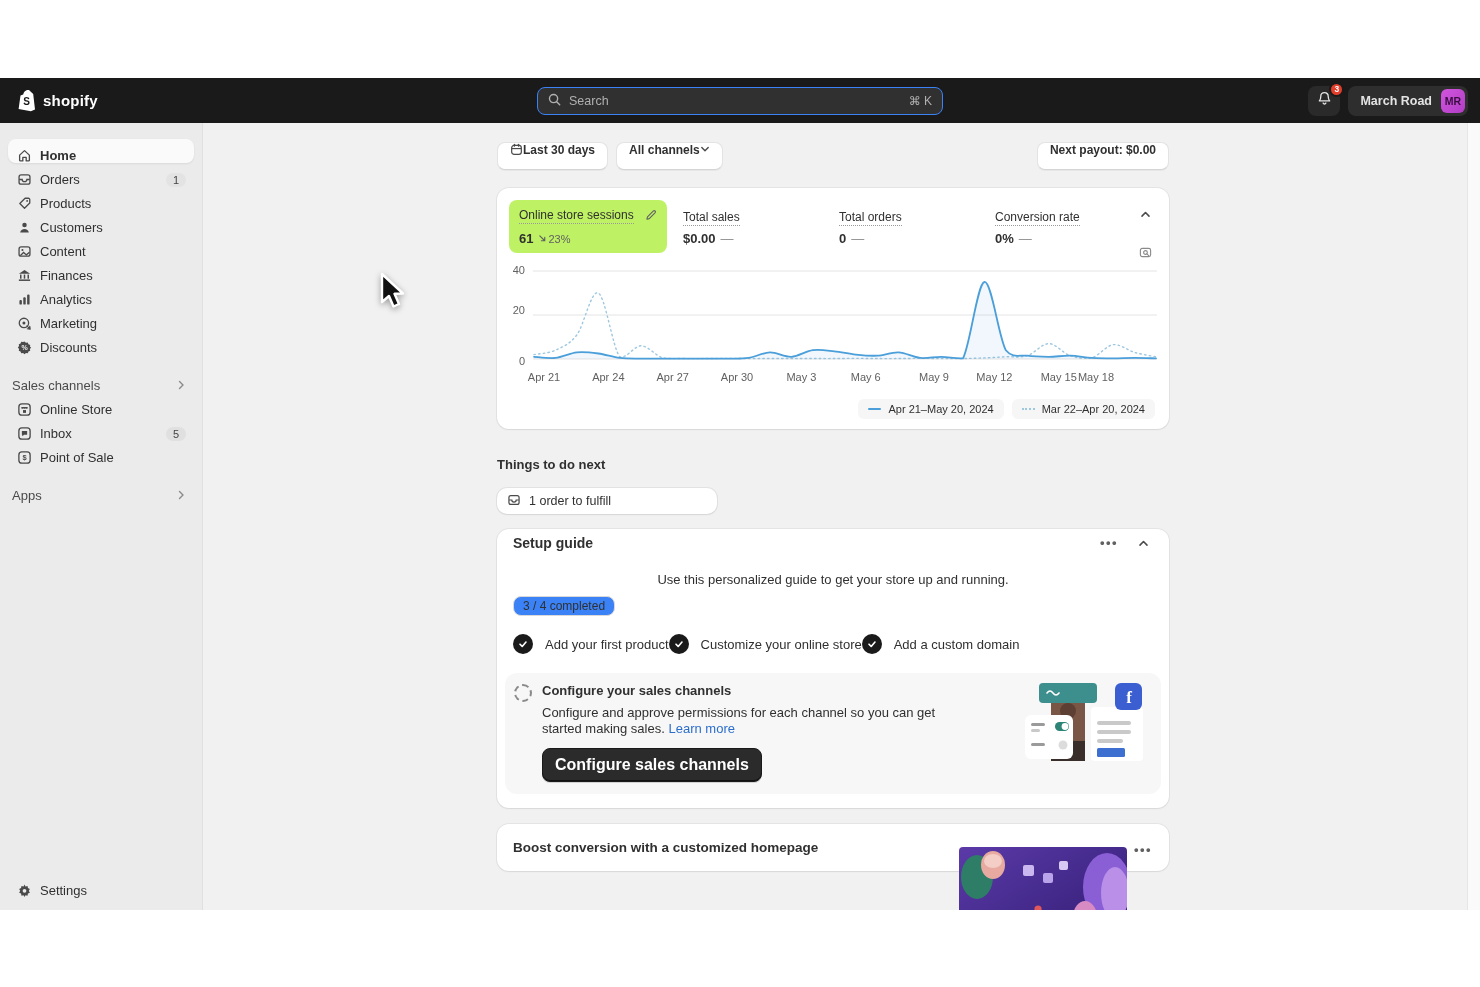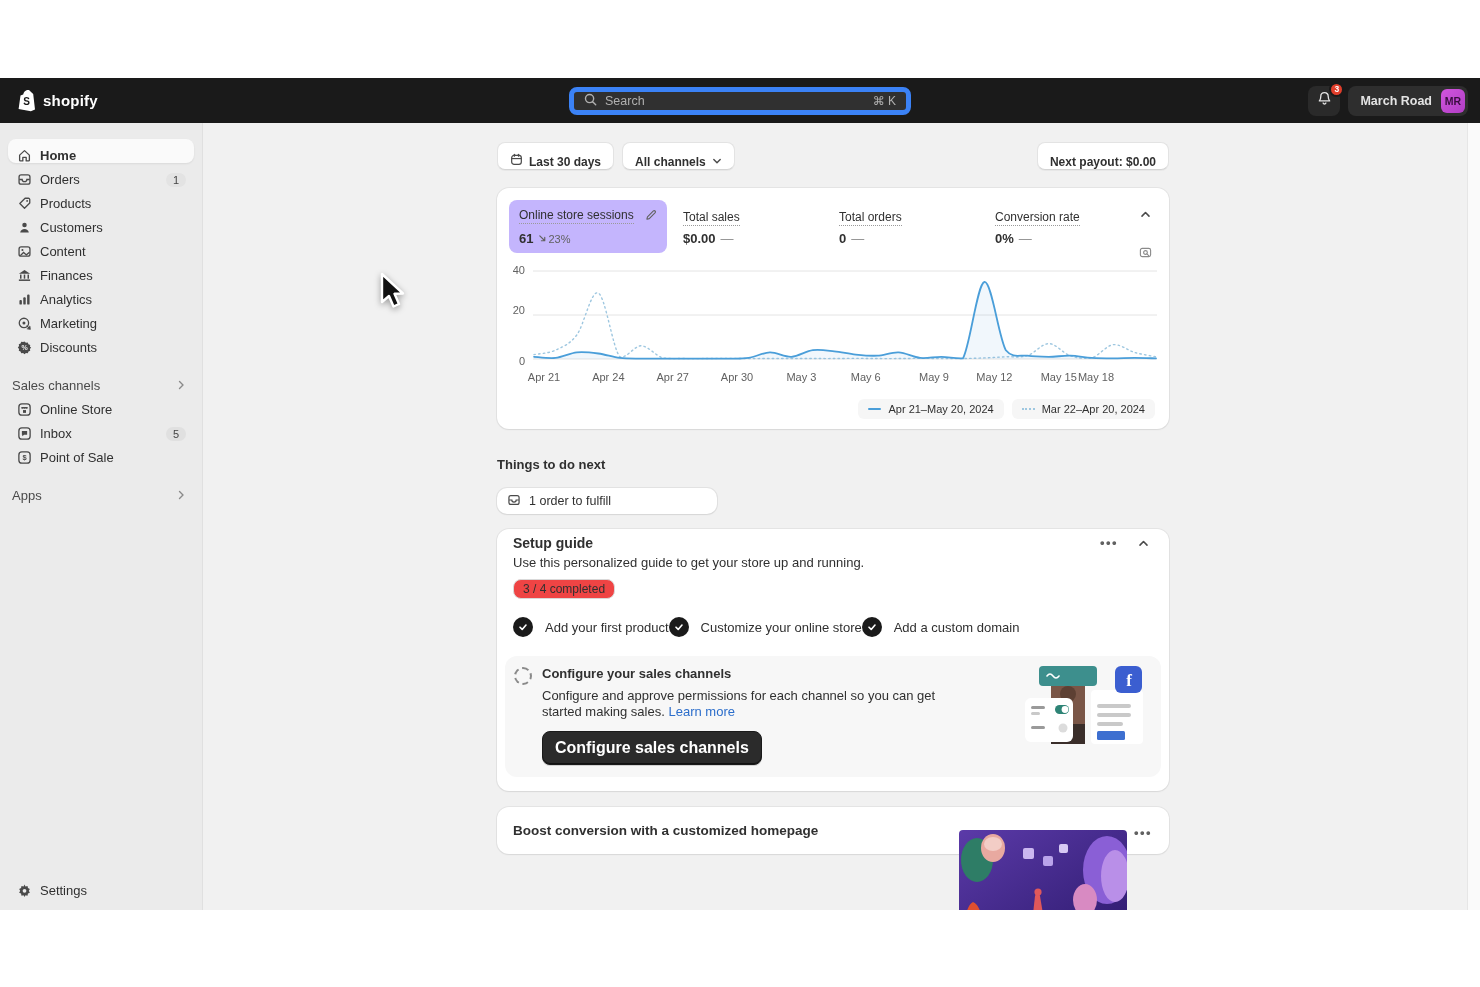--- a/index.html
+++ b/index.html
@@ -6,22 +6,22 @@
   html,body { background:#ffffff; }
   body { width:1480px; height:987px; font-family:"Liberation Sans", sans-serif; position:relative; overflow:hidden; }
 
   .screen { position:absolute; inset:0; background:#fff; }
   .app { position:absolute; top:78px; left:0; width:1480px; height:832px; background:#f1f1f1; overflow:hidden; }
 
   
   .topbar { height:45px; background:#1a1a1a; display:flex; align-items:center; padding:0 12px 0 16px; position:relative; }
   .brand { display:flex; align-items:center; gap:5px; }
   .brand-name { color:#fff; font-size:15px; font-weight:700; letter-spacing:.2px; }
-  .searchbox { position:absolute; left:50%; top:50%; transform:translate(-50%,-50%); width:342px; height:28px;
-    background:#303030; border:5px solid #3b82f6; border-radius:8px; display:flex; align-items:center; padding:0 10px; gap:8px; }
+  .searchbox { position:absolute; left:50%; top:50%; transform:translate(-50%,-50%); width:406px; height:28px;
+    background:#303030; border:1px solid #3b82f6; border-radius:8px; display:flex; align-items:center; padding:0 10px; gap:8px; }
   .searchbox input { flex:1; background:transparent; border:none; outline:none; color:#d0d0d0; font-size:12.5px; font-family:"Liberation Sans",sans-serif; }
   .searchbox input::placeholder { color:#b0b0b0; }
   .search-shortcut { color:#b0b0b0; font-size:12px; white-space:nowrap; }
   .topbar-right { margin-left:auto; display:flex; align-items:center; gap:8px; }
   .bell-btn { width:32px; height:30px; background:#2a2a2a; border-radius:8px; display:flex; align-items:center; justify-content:center; position:relative; cursor:pointer; }
   .bell-badge { position:absolute; top:-4px; right:-4px; min-width:15px; height:15px; background:#e23e2b; border:2px solid #1a1a1a; border-radius:8px; color:#fff; font-size:8.5px; font-weight:700; display:flex; align-items:center; justify-content:center; padding:0 2px; }
   .account-pill { height:30px; background:#2e2e2e; border-radius:8px; display:flex; align-items:center; gap:9px; padding:3px 3px 3px 12px; cursor:pointer; }
   .store-name { color:#e3e3e3; font-size:12.5px; font-weight:600; }
   .avatar { width:24px; height:24px; border-radius:6px; background:linear-gradient(135deg,#d155de,#b13ec4); color:#3a0d40; font-size:10.5px; font-weight:700; display:flex; align-items:center; justify-content:center; }
 
@@ -37,28 +37,28 @@
   .section-head { height:24px; display:flex; align-items:flex-end; padding:0 8px 0 4px; color:#4a4a4a; font-weight:500; cursor:pointer; margin-top:14px; }
   .section-head .lbl { flex:1; }
   .sidebar-spacer { flex:1; }
 
   .main { flex:1; position:relative; background:#f1f1f1; overflow:hidden; }
   .content { width:672px; margin-left:294px; padding-top:19px; }
   .scroll-track { position:absolute; top:0; right:0; width:13px; height:100%; background:#fafafa; border-left:1px solid #e6e6e6; }
 
   
   .controls { display:flex; gap:8px; align-items:center; }
-  .btn-white { height:28px; background:#fff; border:1px solid #e3e3e3; border-bottom-color:#d4d4d4; border-radius:8px; box-shadow:0 1px 0 rgba(0,0,0,.04); display:flex; align-items:flex-end; gap:6px; padding:0 12px; font-size:12px; font-weight:600; color:#303030; cursor:pointer; white-space:nowrap; }
+  .btn-white { height:28px; background:#fff; border:1px solid #e3e3e3; border-bottom-color:#d4d4d4; border-radius:8px; box-shadow:0 1px 0 rgba(0,0,0,.04); display:flex; align-items:flex-start; padding:0 12px; font-size:12px; font-weight:600; color:#303030; cursor:pointer; white-space:nowrap; }
   .push-right { margin-left:auto; }
 
   
   .card { background:#fff; border-radius:12px; box-shadow:0 0 0 1px rgba(0,0,0,.05),0 1px 2px rgba(0,0,0,.06); }
   .metrics-card { margin-top:18px; padding:12px 12px 10px; position:relative; }
   .metrics-row { display:flex; align-items:flex-start; }
-  .metric-tile { width:158px; background:#c4b5fd; border-radius:8px; padding:7px 10px; cursor:pointer; }
+  .metric-tile { width:158px; background:#bef264; border-radius:8px; padding:7px 10px; cursor:pointer; }
   .metric-label { font-size:12px; color:#303030; border-bottom:1px dotted #9a9a9a; padding-bottom:1px; white-space:nowrap; }
   .metric-tile .label-row { display:flex; align-items:center; gap:6px; justify-content:space-between; }
   .metric-value-row { margin-top:6px; display:flex; align-items:center; gap:5px; }
   .metric-value { font-size:13px; font-weight:700; color:#303030; }
   .metric-delta { font-size:11px; color:#616161; display:flex; align-items:center; gap:1px; }
   .metric-plain { margin-left:16px; width:140px; padding-top:7px; cursor:pointer; }
   .metric-dash { color:#8a8a8a; font-weight:400; font-size:13px; }
   .card-top-icons { position:absolute; right:14px; top:16px; display:flex; flex-direction:column; gap:18px; align-items:center; }
   .icon-btn { width:20px; height:20px; display:flex; align-items:center; justify-content:center; cursor:pointer; }
 
@@ -78,22 +78,22 @@
 
   
   .things-heading { margin-top:28px; font-size:13px; font-weight:600; color:#303030; }
   .task-pill { margin-top:16px; width:220px; height:26px; background:#fff; border-radius:10px; box-shadow:0 0 0 1px rgba(0,0,0,.06),0 1px 2px rgba(0,0,0,.06); display:flex; align-items:center; gap:8px; padding:0 10px; font-size:12.5px; color:#303030; cursor:pointer; }
 
   
   .setup-card { margin-top:15px; padding:4px 16px 14px; position:relative; }
   .setup-head { display:flex; align-items:center; }
   .setup-title { font-size:14px; font-weight:650; color:#303030; }
   .head-icons { margin-left:auto; display:flex; gap:14px; align-items:center; }
-  .setup-desc { margin-top:2px; font-size:13px; color:#303030; }
-  .progress-pill { margin-top:9px; display:inline-block; background:#ef4444; border:1px solid #d9d9d9; border-radius:8px; padding:2px 9px; font-size:12px; color:#303030; }
+  .setup-desc { margin-top:19px; font-size:13px; color:#303030;text-align:center; }
+  .progress-pill { margin-top:9px; display:inline-block; background:#3b82f6; border:1px solid #d9d9d9; border-radius:8px; padding:2px 9px; font-size:12px; color:#303030; }
   .check-list { margin-top:18px; display:flex; flex-direction:row; }
   .check-item { display:flex; align-items:center; gap:12px; height:20px; margin-bottom:11px; font-size:13px; color:#303030; cursor:pointer; }
   .check-circle { width:20px; height:20px; border-radius:50%; background:#1a1a1a; display:flex; align-items:center; justify-content:center; flex-shrink:0; }
   .current-step { margin:8px -8px 0; background:#f7f7f7; border-radius:12px; padding:10px 12px 12px 9px; display:flex; gap:10px; position:relative; }
   .dashed-circle { width:18px; height:18px; border:2px dashed #8a8a8a; border-radius:50%; flex-shrink:0; margin-top:1px; }
   .step-title { font-size:13px; font-weight:650; color:#303030; }
   .step-desc { margin-top:7px; font-size:13px; line-height:16px; color:#303030; max-width:410px; }
   .link { color:#2c6ecb; cursor:pointer; }
   .btn-dark { margin-top:11px; display:inline-block; background:#2b2b2b; color:#fff; font-size:16px; font-weight:600; border-radius:8px; padding:7px 12px; box-shadow:inset 0 -1px 0 rgba(0,0,0,.6),0 1px 0 rgba(0,0,0,.15); cursor:pointer; border:1px solid #1a1a1a; }
   .step-illo { position:absolute; right:16px; top:8px; width:120px; height:80px; }

